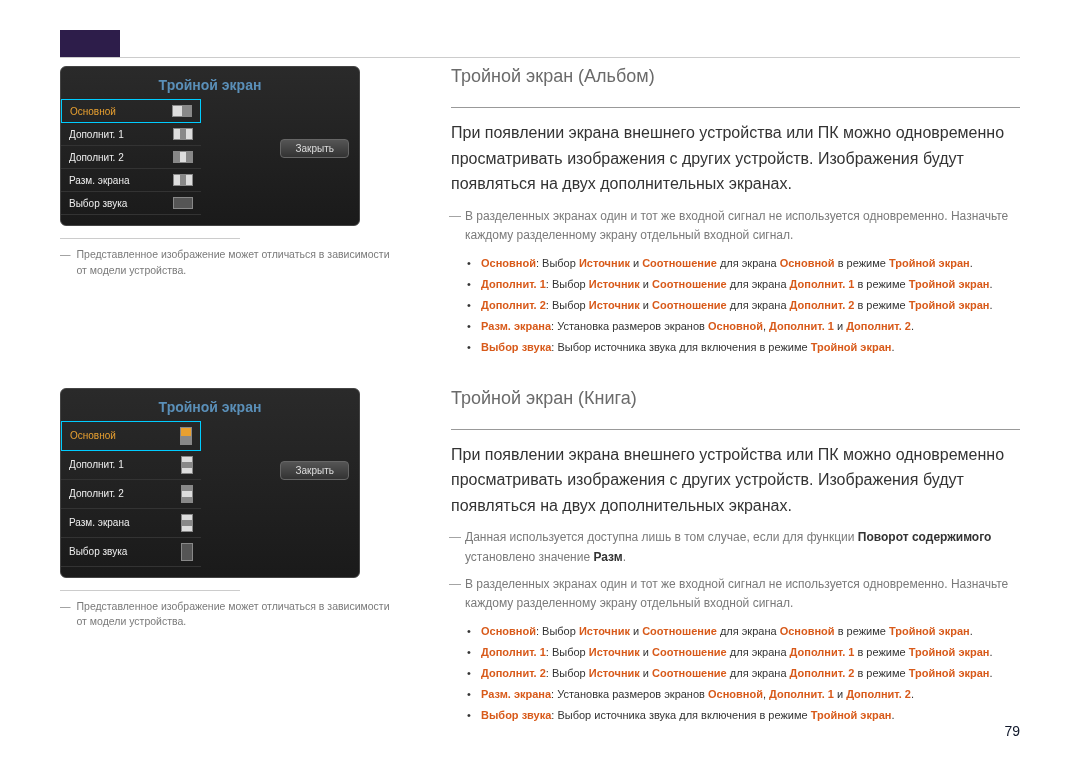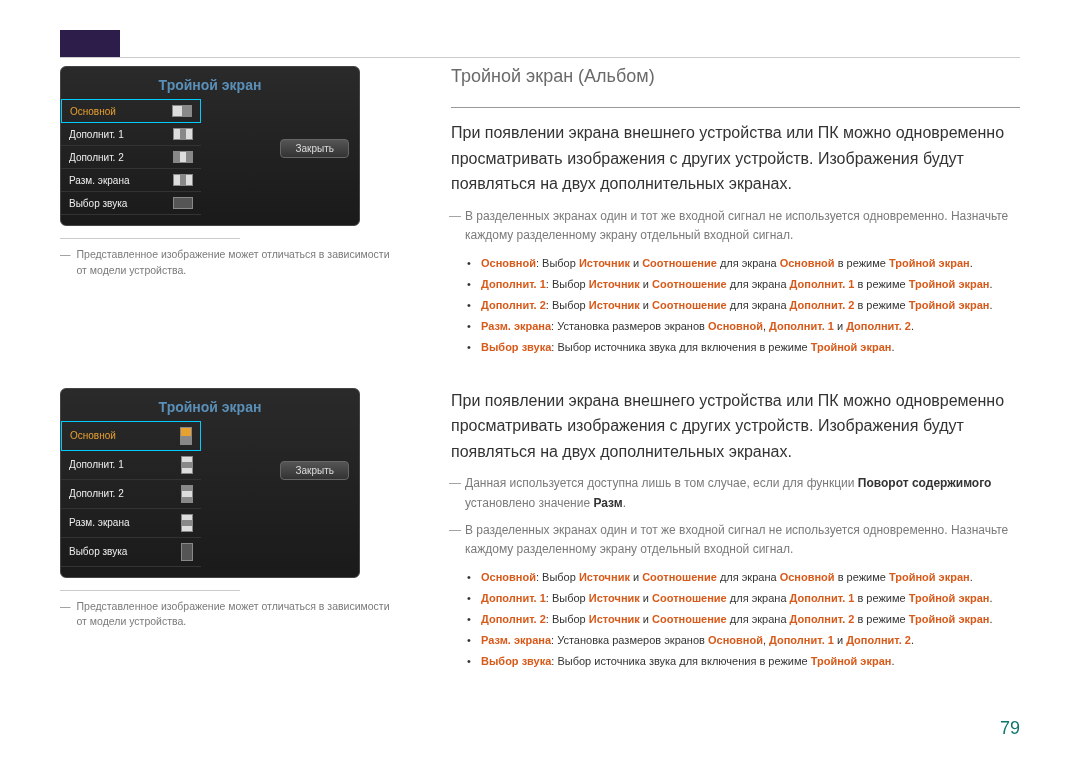--- a/index.html
+++ b/index.html
@@ -29,21 +29,21 @@
   .note-dash { color: #888; }
   .section-title { color: #6a6a6a; font-size: 18px; font-weight: normal; border-bottom: 1px solid #999; padding-bottom: 20px; margin-bottom: 12px; }
   .para { color: #333; font-size: 16px; line-height: 1.6; margin-bottom: 10px; }
   .dash-note { color: #7a7a7a; font-size: 12px; line-height: 1.6; margin: 4px 0 8px 14px; position: relative; }
   .dash-note::before { content: "―"; position: absolute; left: -16px; color: #999; }
   .bullets { list-style: none; padding-left: 30px; }
   .bullets li { font-size: 11px; line-height: 1.9; position: relative; }
   .bullets li::before { content: "•"; position: absolute; left: -14px; color: #333; }
   .hl { color: #d85a1a; font-weight: bold; }
   .bk { color: #333; font-weight: bold; text-align: right; }
-  .page-num { position: absolute; bottom: 24px; right: 60px; font-size: 18px; color: #0f766e; }
+  .page-num { position: absolute; bottom: 24px; right: 60px; font-size: 14px; color: #0f172a; }
 </style>
 </head>
 <body>
 
 <div class="topbar">
     <div class="topbar-accent"></div>
   </div>
 
 <div class="row">
   <div class="left">
@@ -127,20 +127,21 @@
       </div>
     </div>
     <div class="divider"></div>
     <div class="note">
         <span class="note-dash">―</span>
         <span>Представленное изображение может отличаться в зависимости от модели устройства.</span>
       </div>
   </div>
 
   <div class="right">
+    <h2 class="section-title">Тройной экран (Книга)</h2>
     <p class="para">При появлении экрана внешнего устройства или ПК можно одновременно просматривать изображения с других устройств. Изображения будут появляться на двух дополнительных экранах.</p>
     <p class="dash-note"><span>Данная используется доступна лишь в том случае, если для функции </span><span class="bk">Поворот содержимого</span><span> установлено значение </span><span class="bk">Разм</span><span>.</span></p>
     <p class="dash-note">В разделенных экранах один и тот же входной сигнал не используется одновременно. Назначьте каждому разделенному экрану отдельный входной сигнал.</p>
     <ul class="bullets">
       <li><span class="hl">Основной</span><span>: Выбор </span><span class="hl">Источник</span><span> и </span><span class="hl">Соотношение</span><span> для экрана </span><span class="hl">Основной</span><span> в режиме </span><span class="hl">Тройной экран</span><span>.</span></li>
       <li><span class="hl">Дополнит. 1</span><span>: Выбор </span><span class="hl">Источник</span><span> и </span><span class="hl">Соотношение</span><span> для экрана </span><span class="hl">Дополнит. 1</span><span> в режиме </span><span class="hl">Тройной экран</span><span>.</span></li>
       <li><span class="hl">Дополнит. 2</span><span>: Выбор </span><span class="hl">Источник</span><span> и </span><span class="hl">Соотношение</span><span> для экрана </span><span class="hl">Дополнит. 2</span><span> в режиме </span><span class="hl">Тройной экран</span><span>.</span></li>
       <li><span class="hl">Разм. экрана</span><span>: Установка размеров экранов </span><span class="hl">Основной</span><span>, </span><span class="hl">Дополнит. 1</span><span> и </span><span class="hl">Дополнит. 2</span><span>.</span></li>
       <li><span class="hl">Выбор звука</span><span>: Выбор источника звука для включения в режиме </span><span class="hl">Тройной экран</span><span>.</span></li>
     </ul>

